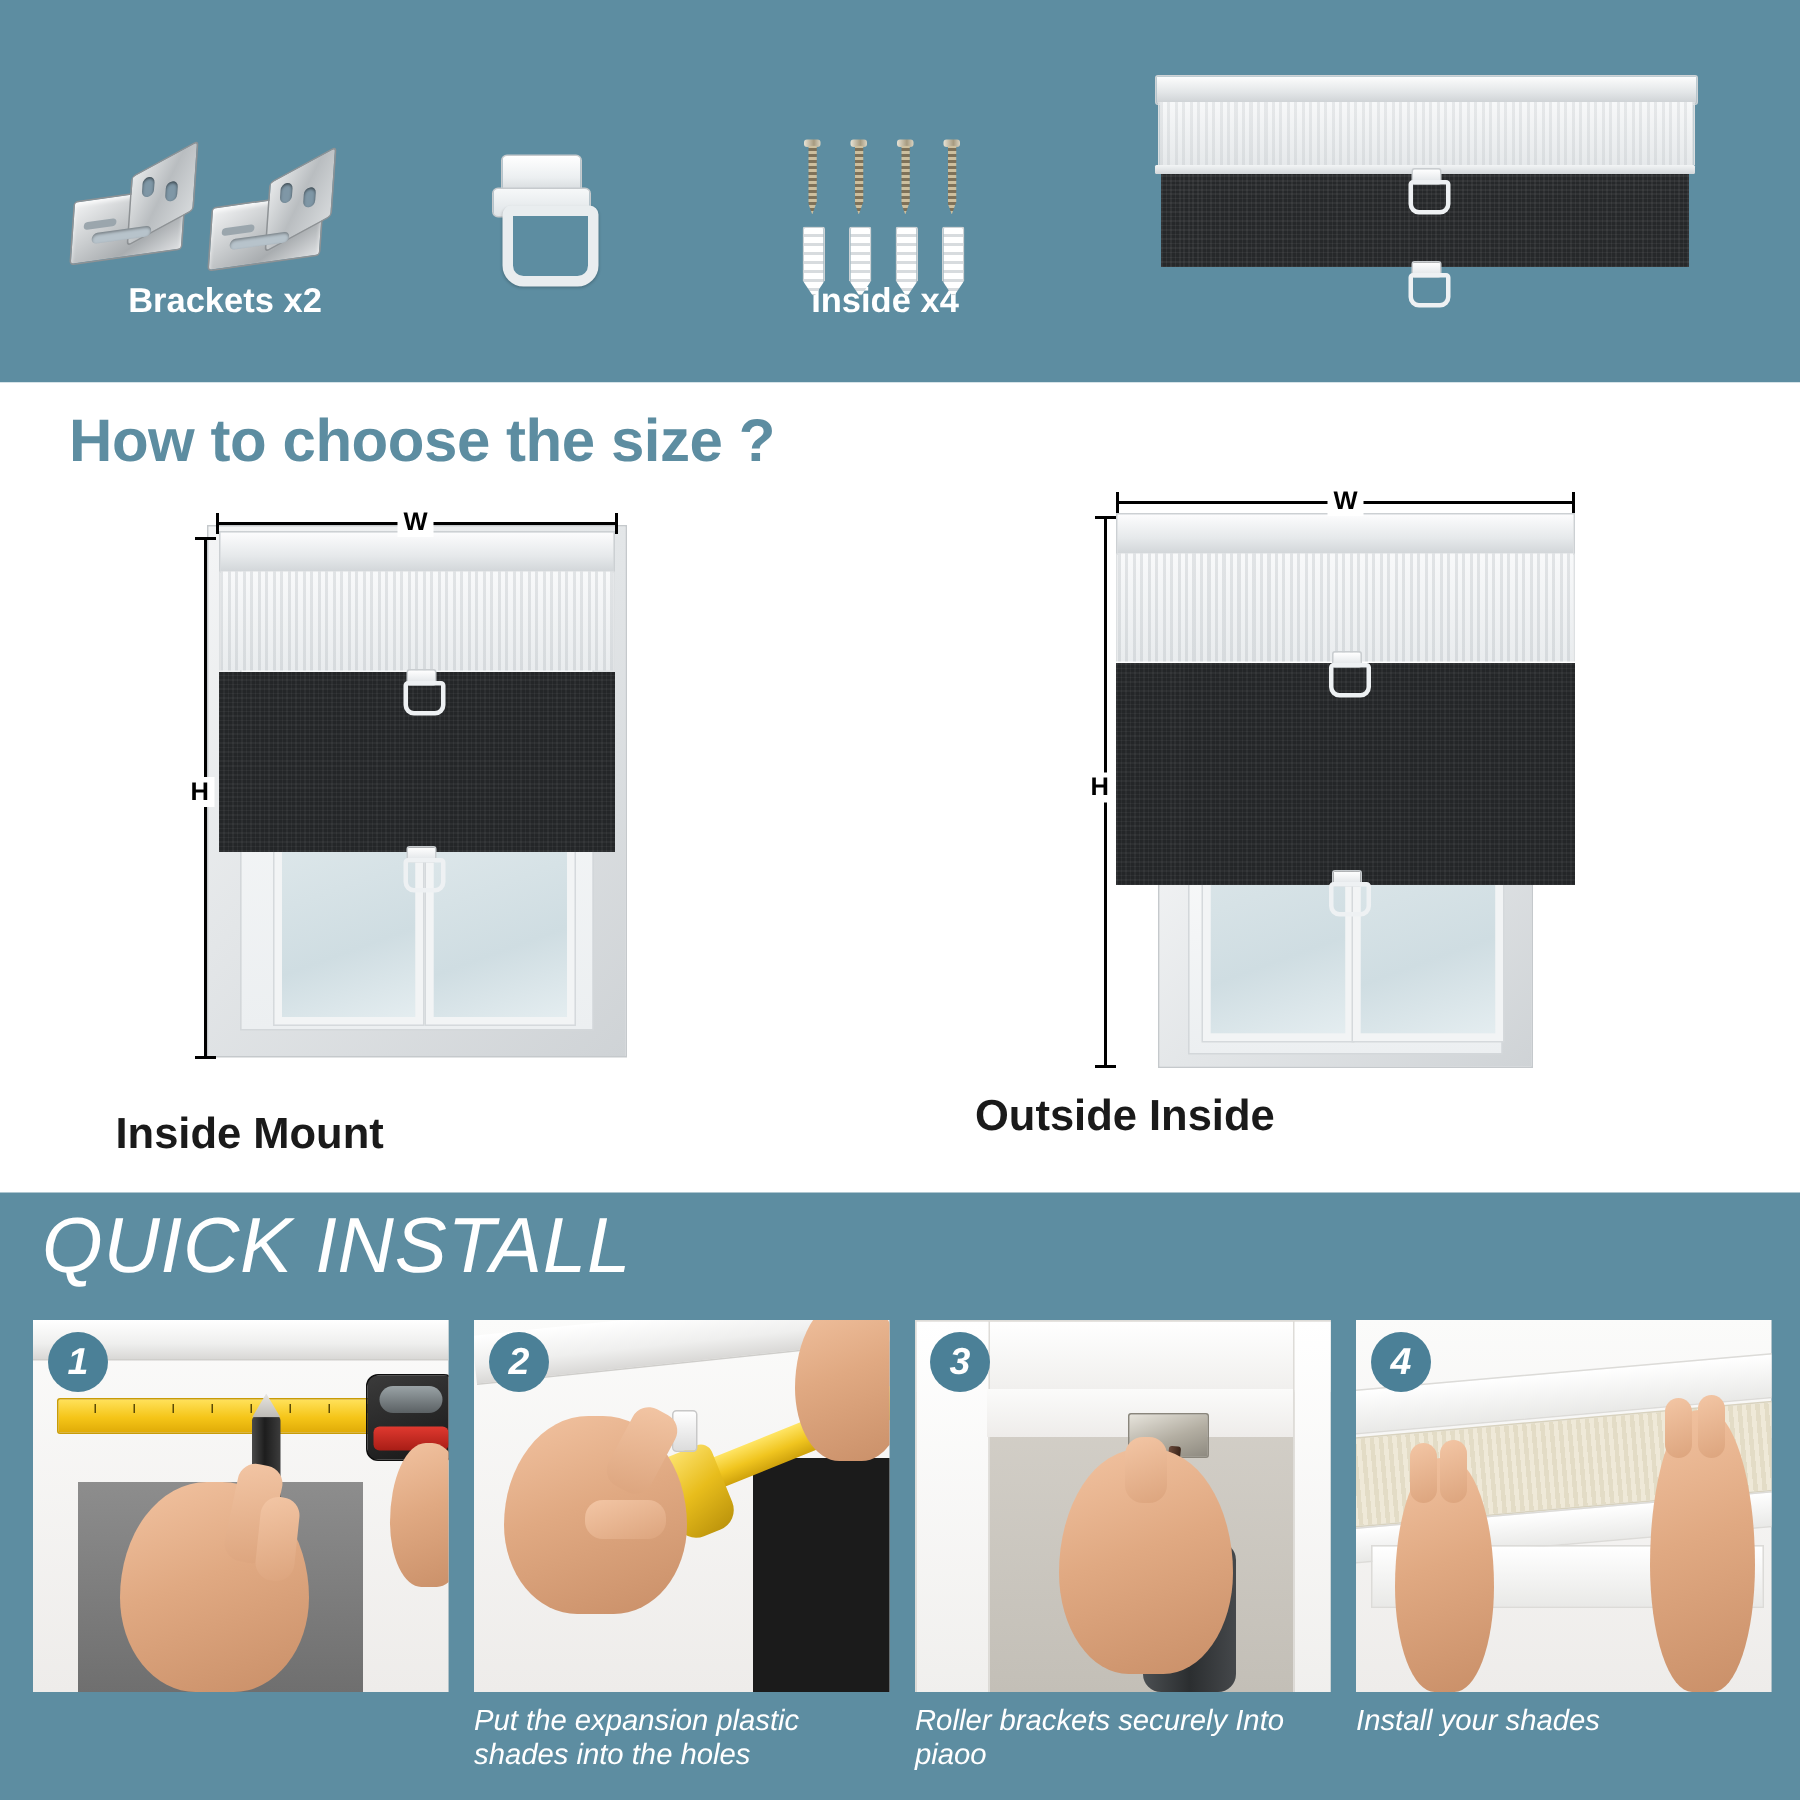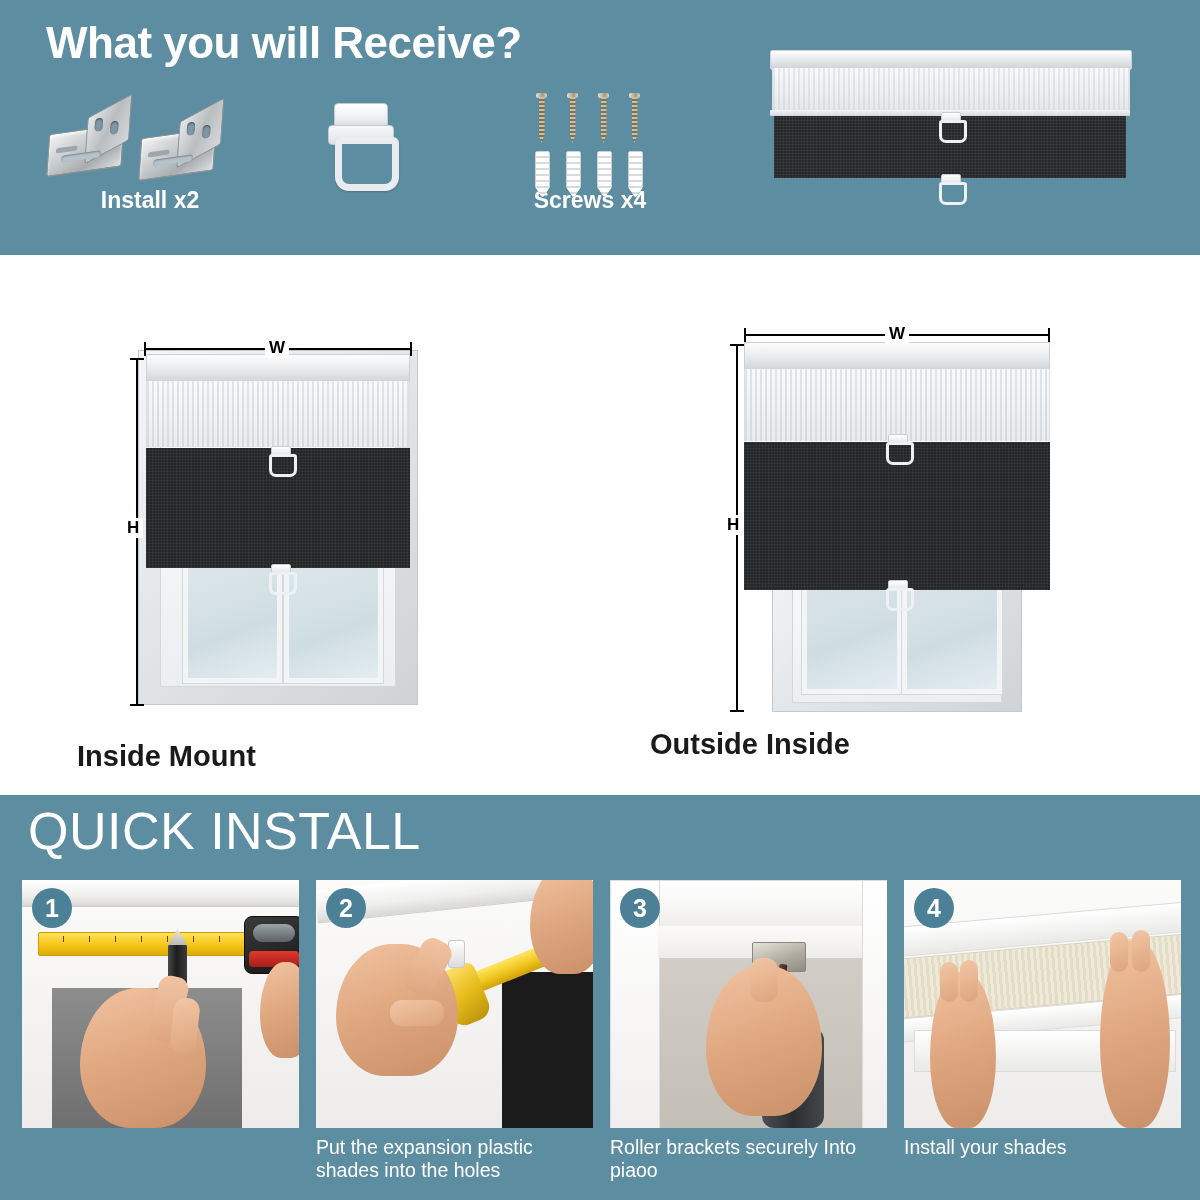--- a/index.html
+++ b/index.html
@@ -193,20 +193,21 @@
   .dimcap{position:absolute;background:#000;}
   .dimtext{
     position:absolute;font-size:17px;font-weight:bold;color:#000;
     background:#ffffff;padding:0 4px;
   }
 
   
   .install{
     position:absolute;left:0;top:795px;width:1200px;height:405px;
     background:#5d8da1;
+    font-style:italic;
   }
   .install-title{
     position:absolute;left:28px;top:6px;
     font-size:52px;font-weight:normal;color:#ffffff;letter-spacing:0.5px;
   }
   .steps{position:absolute;left:22px;top:85px;width:1160px;}
   .step{
     position:absolute;top:0;width:277px;
   }
   .step-img{
@@ -264,21 +265,20 @@
     background:repeating-linear-gradient(90deg,#efe9d8 0 3px,#e3dcc6 3px 6px);
     border-top:1px solid #d8d2be;border-bottom:1px solid #d8d2be;}
   .railwhite{position:absolute;background:linear-gradient(180deg,#ffffff,#e9e9e7);border:1px solid #dcdbd8;}
 </style>
 </head>
 <body>
 
 <div class="page">
 
   <div class="receive">
-    <div class="receive-title">What you will Receive?</div>
 
     <div class="parts-row">
 
       <div class="part p-brackets">
         <div class="icon-area">
           <div class="bracket" style="left:18px;top:14px;">
             <div class="base"></div>
               <div class="wall"></div>
             <div class="hole h1"></div>
               <div class="hole h2"></div>
@@ -287,21 +287,21 @@
           </div>
           <div class="bracket" style="left:110px;top:18px;">
             <div class="base"></div>
               <div class="wall"></div>
             <div class="hole h1"></div>
               <div class="hole h2"></div>
             <div class="slot"></div>
               <div class="slot2"></div>
           </div>
         </div>
-        <div class="part-label">Install x2</div>
+        <div class="part-label">Brackets x2</div>
       </div>
 
       <div class="part p-buckle">
         <div class="icon-area">
           <div class="buckle">
             <div class="tab"></div>
               <div class="plate"></div>
               <div class="ring"></div>
           </div>
         </div>
@@ -333,21 +333,21 @@
                 <div class="pbody"></div>
               </div>
             <div class="plug" style="left:67px;">
                 <div class="pbody"></div>
               </div>
             <div class="plug" style="left:98px;">
                 <div class="pbody"></div>
               </div>
           </div>
         </div>
-        <div class="part-label">Screws x4</div>
+        <div class="part-label">Inside x4</div>
       </div>
 
       <div class="part p-shade">
         <div class="shade-prod">
           <div class="headrail"></div>
           <div class="sheer"></div>
           <div class="hemline"></div>
           <div class="black"></div>
           <div class="dragclip" style="left:167px;top:62px;">
             <div class="ctab"></div>
@@ -357,20 +357,21 @@
             <div class="ctab"></div>
               <div class="cring"></div>
           </div>
         </div>
       </div>
 
     </div>
   </div>
 
   <div class="size-sec">
+    <div class="size-title">How to choose the size ?</div>
 
     <div class="mount" style="left:120px;top:85px;width:320px;height:380px;">
 
       <div class="win" style="left:18px;top:10px;width:280px;height:355px;">
         <div class="frame"></div>
         <div class="frame-in"></div>
         <div class="pane" style="left:16%;top:58%;width:32%;height:33%;"></div>
         <div class="pane" style="left:52%;top:58%;width:32%;height:33%;"></div>
       </div>
 

